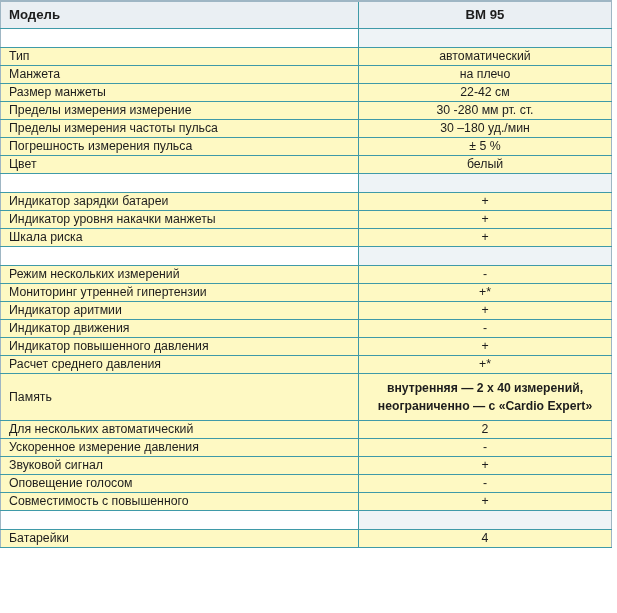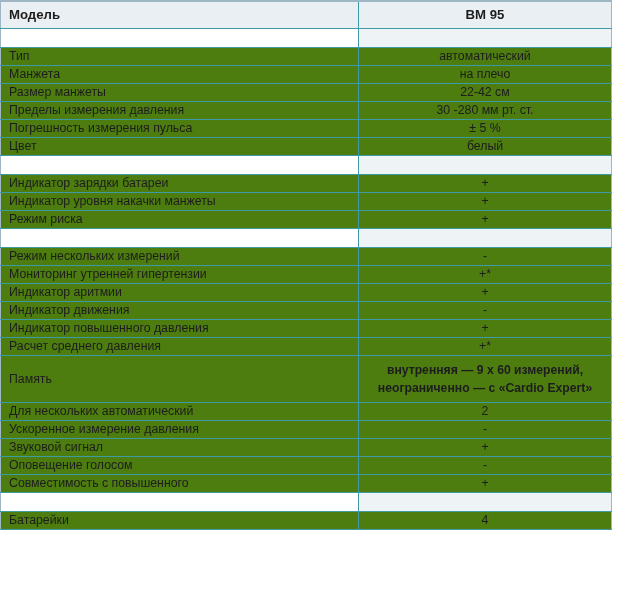--- a/index.html
+++ b/index.html
@@ -18,21 +18,21 @@
     width: 611px;
     margin: 0;
     border-collapse: collapse;
     table-layout: fixed;
     background: #ffffff;
   }
   #spec-table col.c-label { width: 358px; }
   #spec-table col.c-value { width: 253px; }
 
   #spec-table td {
-    background: #4d7c0f;
+    background: #fef9c3;
     border: 1px solid #3f9aa8;
     border-left: none;
     border-right: none;
     padding: 0 0 0 8px;
     height: 17px;
     line-height: 15px;
     font-size: 12.3px;
     color: #1d1d1d;
     vertical-align: middle;
     white-space: nowrap;
@@ -97,22 +97,26 @@
       </tr>
       <tr>
         <td class="edge-l">Манжета</td>
         <td class="val edge-r">на плечо</td>
       </tr>
       <tr>
         <td class="edge-l">Размер манжеты</td>
         <td class="val edge-r">22-42 см</td>
       </tr>
       <tr>
-        <td class="edge-l">Пределы измерения давления</td>
+        <td class="edge-l">Пределы измерения измерение</td>
         <td class="val edge-r">30 -280 мм рт. ст.</td>
+      </tr>
+      <tr>
+        <td class="edge-l">Пределы измерения частоты пульса</td>
+        <td class="val edge-r">30 –180 уд./мин</td>
       </tr>
       <tr>
         <td class="edge-l">Погрешность измерения пульса</td>
         <td class="val edge-r">± 5 %</td>
       </tr>
       <tr>
         <td class="edge-l">Цвет</td>
         <td class="val edge-r">белый</td>
       </tr>
       <tr class="spacer">
@@ -121,21 +125,21 @@
       </tr>
       <tr>
         <td class="edge-l">Индикатор зарядки батареи</td>
         <td class="val edge-r">+</td>
       </tr>
       <tr>
         <td class="edge-l">Индикатор уровня накачки манжеты</td>
         <td class="val edge-r">+</td>
       </tr>
       <tr>
-        <td class="edge-l">Режим риска</td>
+        <td class="edge-l">Шкала риска</td>
         <td class="val edge-r">+</td>
       </tr>
       <tr class="spacer">
         <td class="edge-l"></td>
         <td class="val edge-r"></td>
       </tr>
       <tr>
         <td class="edge-l">Режим нескольких измерений</td>
         <td class="val edge-r">-</td>
       </tr>
@@ -154,21 +158,21 @@
       <tr>
         <td class="edge-l">Индикатор повышенного давления</td>
         <td class="val edge-r">+</td>
       </tr>
       <tr>
         <td class="edge-l">Расчет среднего давления</td>
         <td class="val edge-r">+*</td>
       </tr>
       <tr class="tall">
         <td class="edge-l">Память</td>
-        <td class="val edge-r">внутренняя — 9 x 60 измерений, неограниченно — с «Cardio Expert»</td>
+        <td class="val edge-r">внутренняя — 2 x 40 измерений, неограниченно — с «Cardio Expert»</td>
       </tr>
       <tr>
         <td class="edge-l">Для нескольких автоматический</td>
         <td class="val edge-r">2</td>
       </tr>
       <tr>
         <td class="edge-l">Ускоренное  измерение давления</td>
         <td class="val edge-r">-</td>
       </tr>
       <tr>

